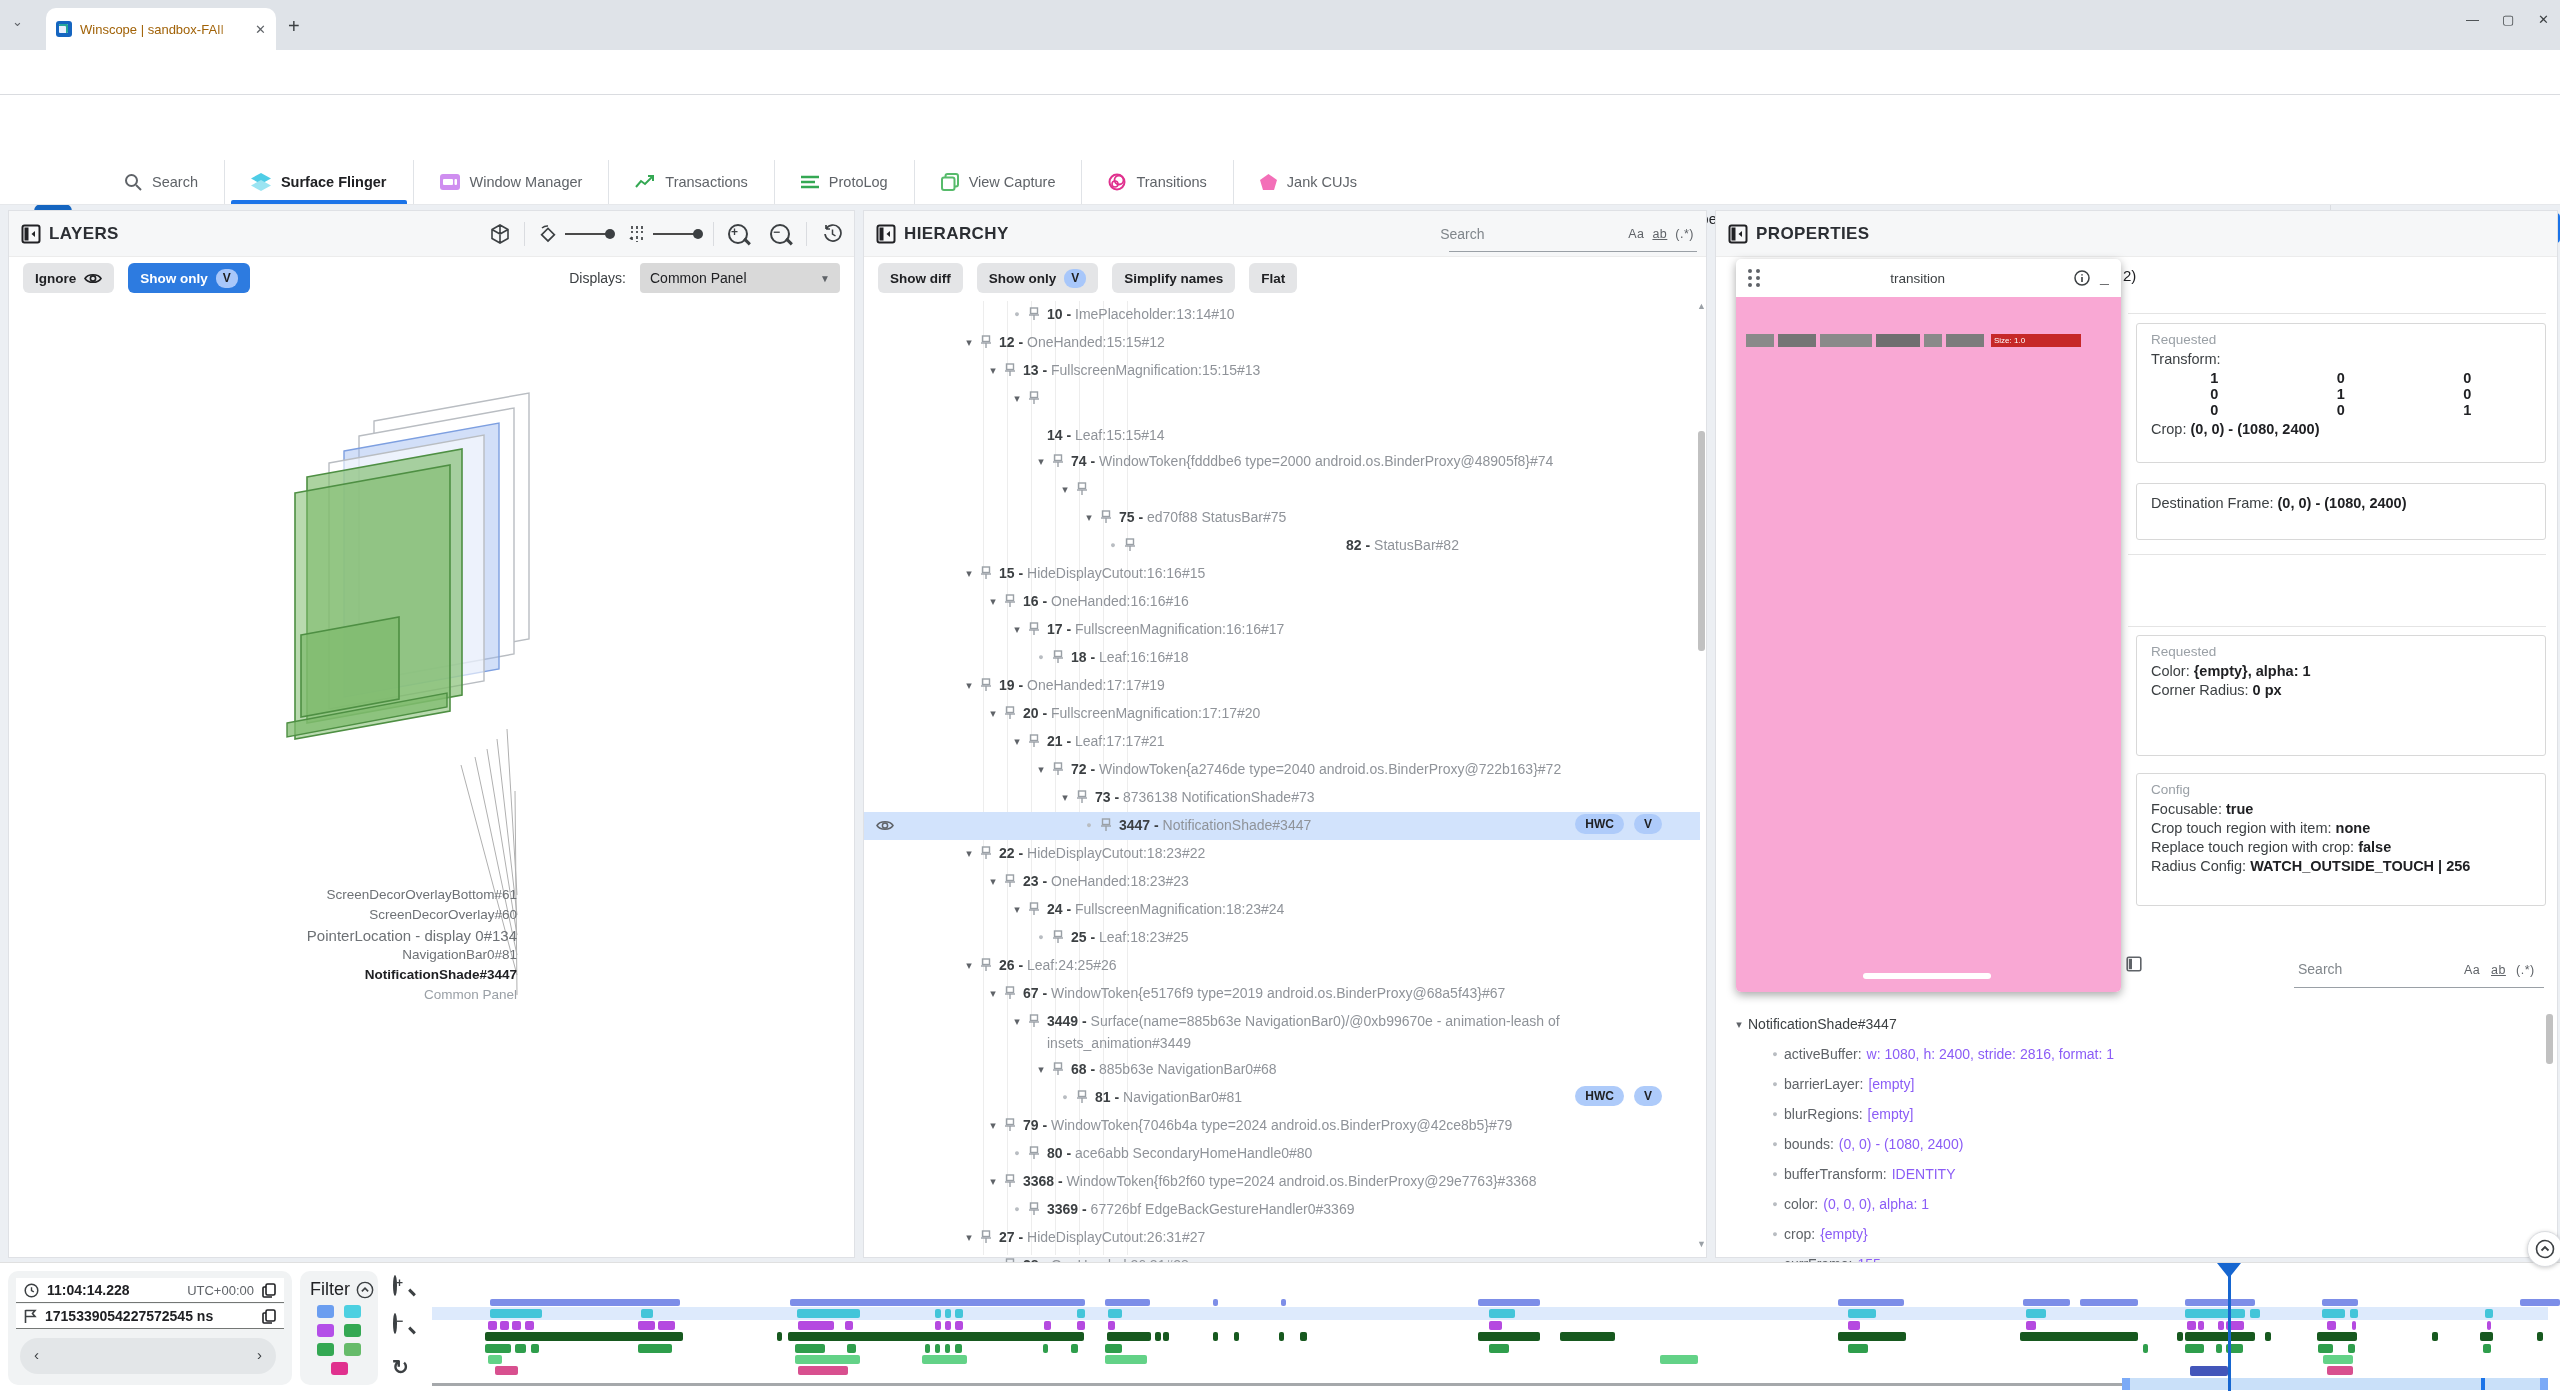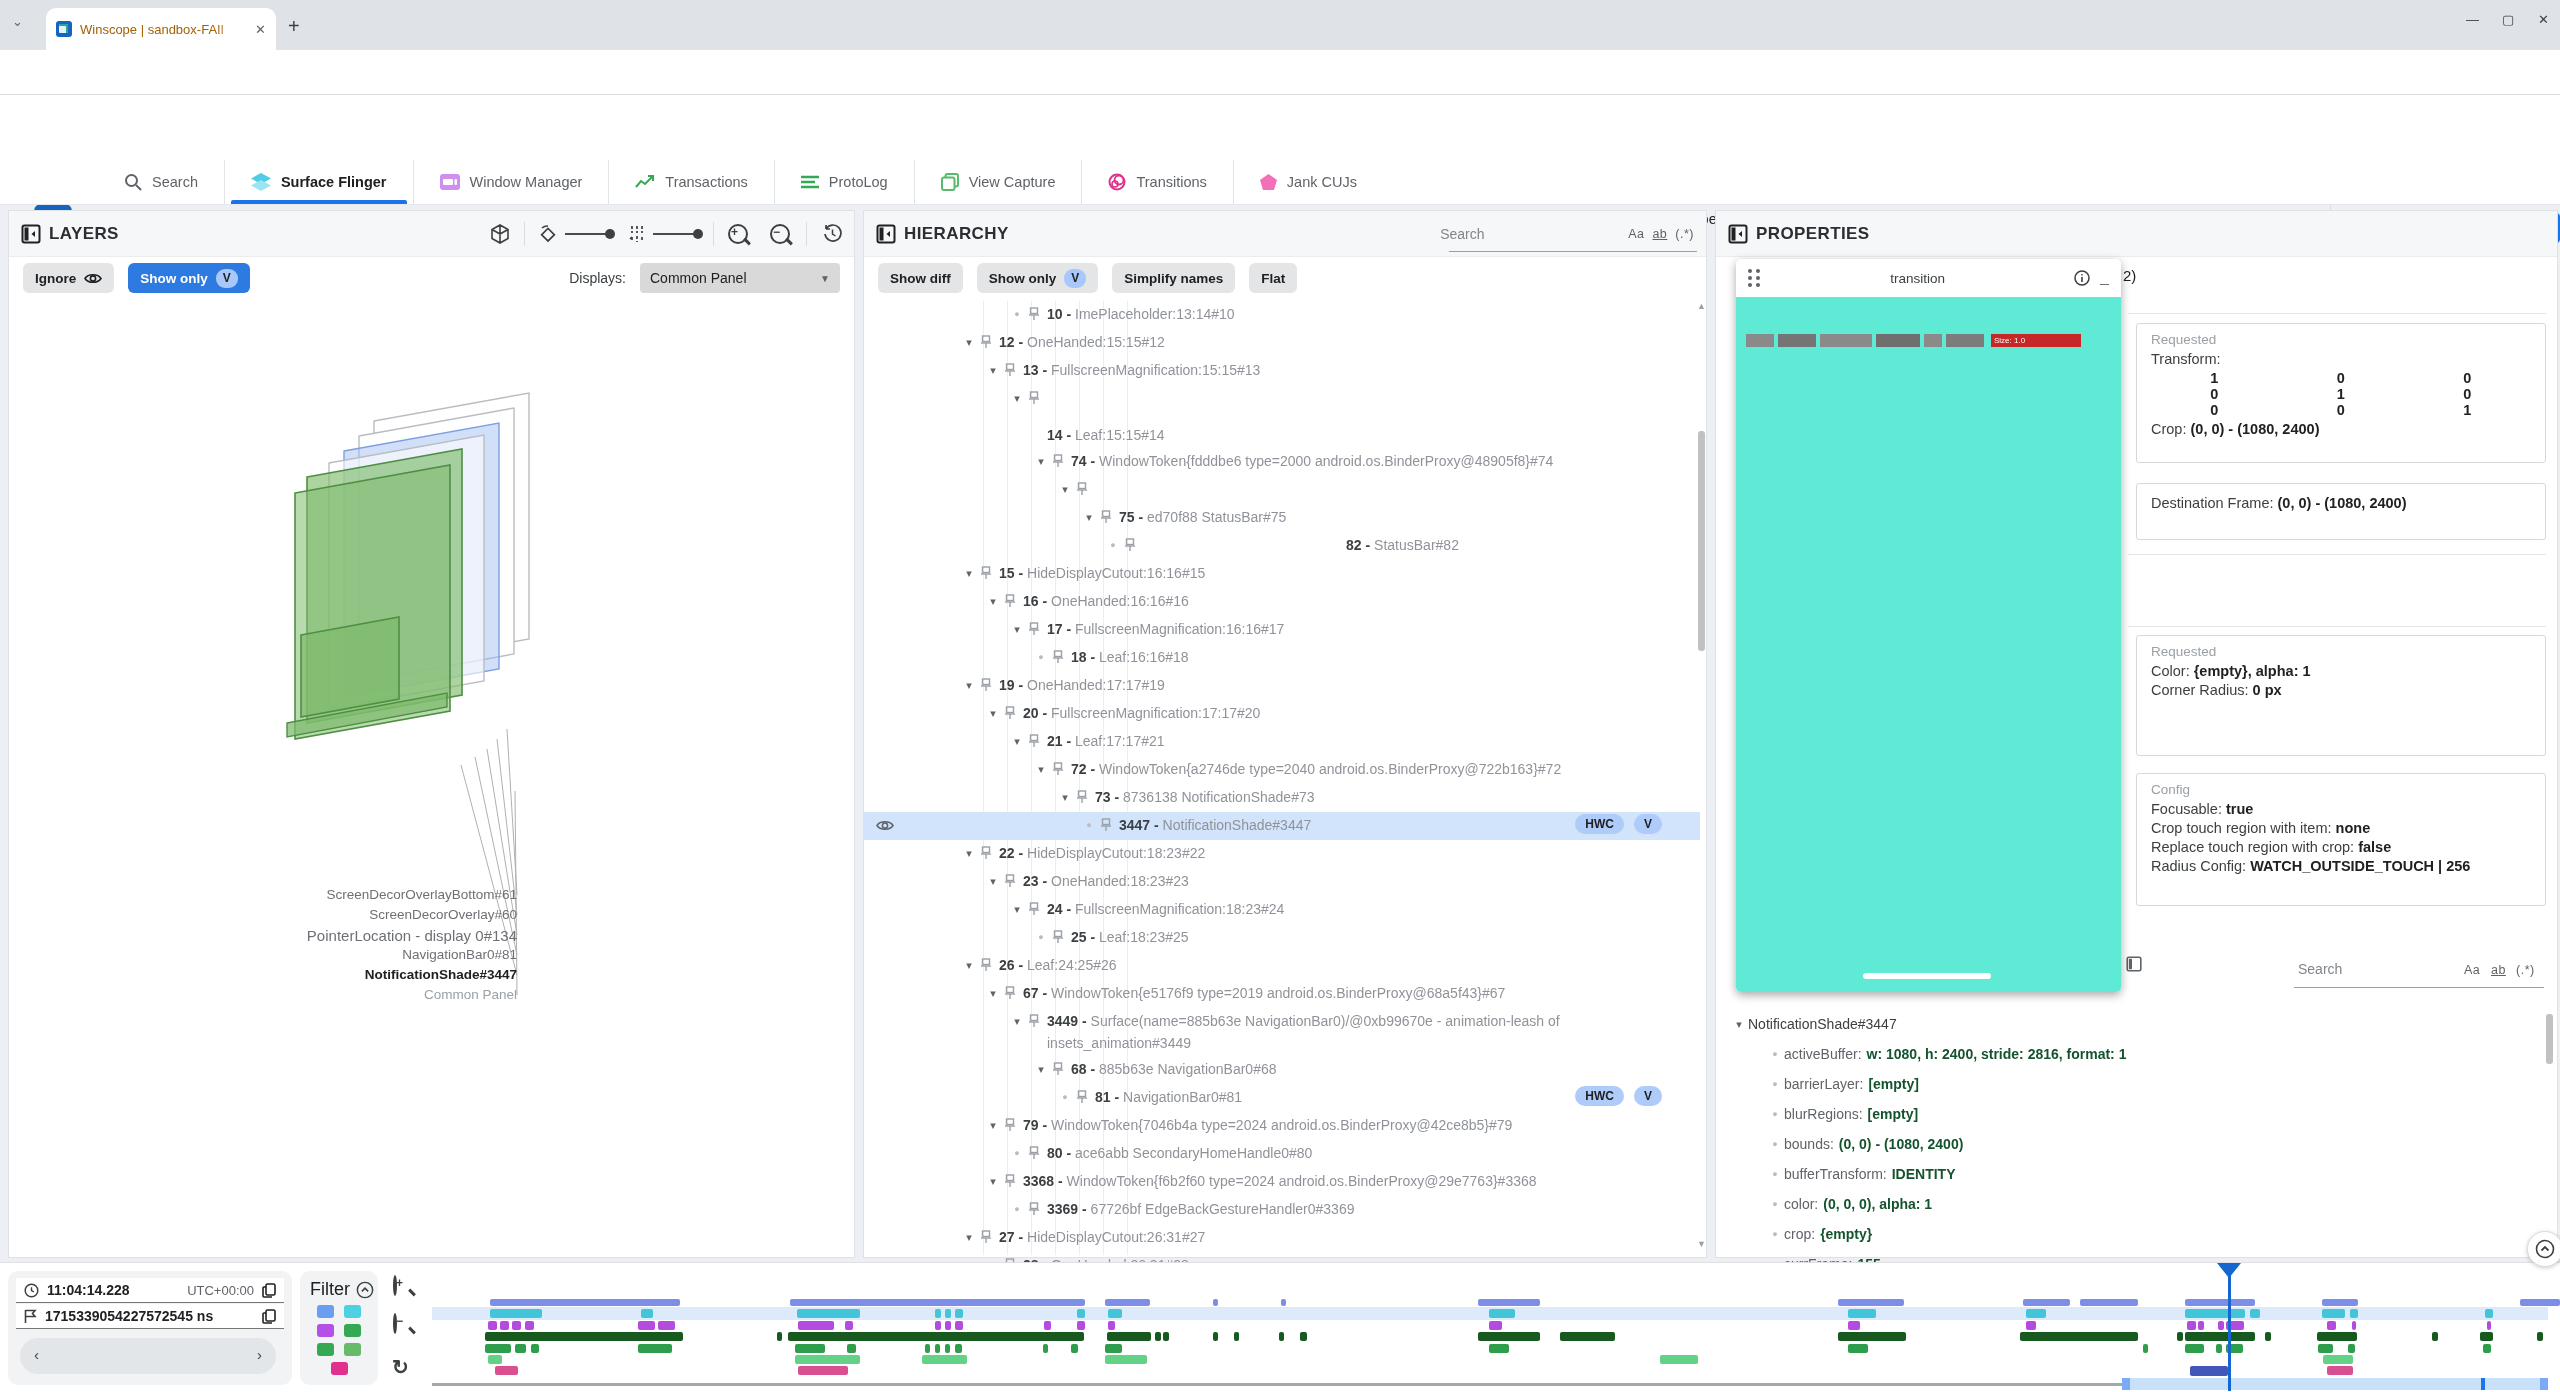--- a/index.html
+++ b/index.html
@@ -62,26 +62,26 @@
   .pbox .legend{color:#9aa0a6;font-size:13.5px;margin-bottom:4px;}
   .b{font-weight:700;color:#202124;}
   .pline{margin:3px 0;}
   .mrow{display:flex;}
   .mrow div{width:33.3%;text-align:center;}
   .divline{position:absolute;height:1px;background:#e4e4e4;}
   .searchy{color:#80868b;font-size:14px;}
   .matchico{color:#5f6368;font-size:12.5px;letter-spacing:.5px;}
   .currrow{display:flex;align-items:flex-start;min-height:26px;line-height:22px;font-size:14px;padding:2px 0;}
   .ck{color:#5f6368;}
-  .cv{color:#14532d;font-weight:700;margin-left:5px;text-align:right;}
+  .cv{color:#8b5cf6;font-weight:400;margin-left:5px;text-align:right;}
   
   .ovcard{position:absolute;left:20px;top:48px;width:385px;height:733px;border-radius:5px;box-shadow:0 3px 10px rgba(0,0,0,.35);background:#fff;z-index:5;}
   .ovhead{position:absolute;left:0;top:0;right:0;height:38px;display:flex;align-items:center;padding:0 12px;box-sizing:border-box;}
   .ovtitle{flex:1;text-align:center;font-size:13.5px;color:#3c4043;}
-  .ovbody{position:absolute;left:0;top:38px;right:0;bottom:0;background:#5eead4;border-radius:0 0 5px 5px;overflow:hidden;}
+  .ovbody{position:absolute;left:0;top:38px;right:0;bottom:0;background:#f9a8d4;border-radius:0 0 5px 5px;overflow:hidden;}
   .dots{display:grid;grid-template-columns:5px 5px;grid-gap:3px;}
   .dots i{width:4px;height:4px;border-radius:50%;background:#5f6368;}
   .sthumb{position:absolute;width:7px;background:#c1c1c1;border-radius:3px;}
   
   .timeline{position:absolute;left:0;top:1262px;width:2560px;height:130px;background:#fff;border-top:1px solid #e0e0e0;box-sizing:border-box;}
   .tcard{position:absolute;background:#f1f3f4;border-radius:10px;}
   .tfield{position:absolute;left:8px;right:8px;height:25px;background:#fff;border-bottom:1px solid #747775;display:flex;align-items:center;padding:0 8px;box-sizing:border-box;gap:8px;font-size:14px;color:#202124;}
   .tfield .bold{font-weight:700;}
   .tmuted{color:#5f6368;margin-left:auto;font-size:13px;}
   .hscroll{position:absolute;left:12px;right:16px;top:67px;height:36px;background:#e3e6e8;border-radius:18px;color:#3c4043;font-size:15px;}

